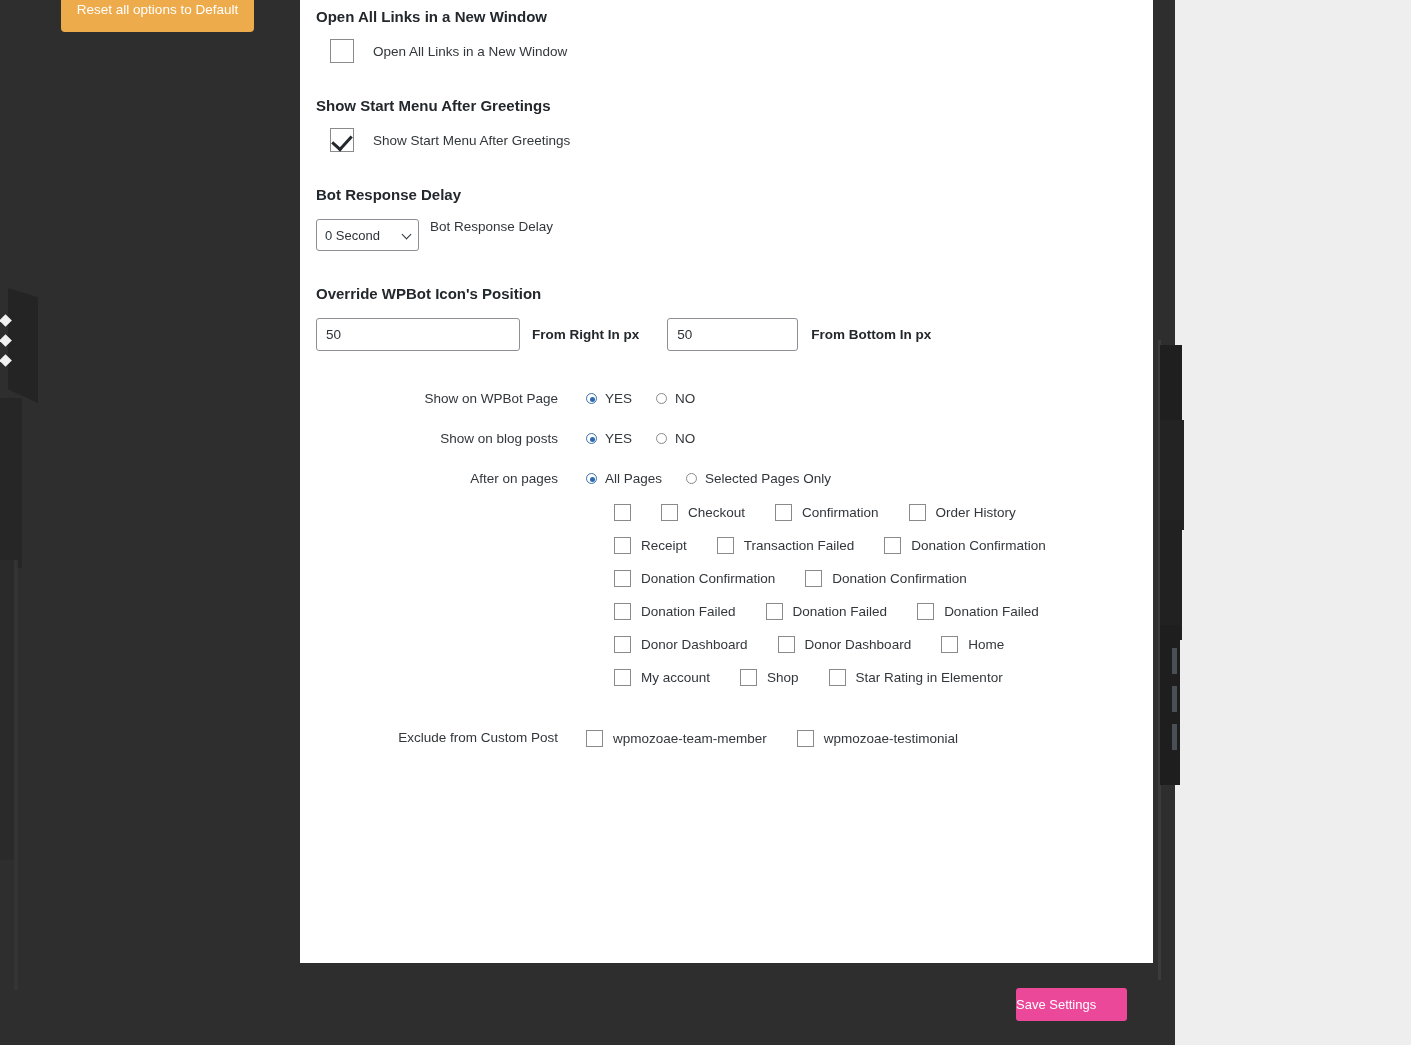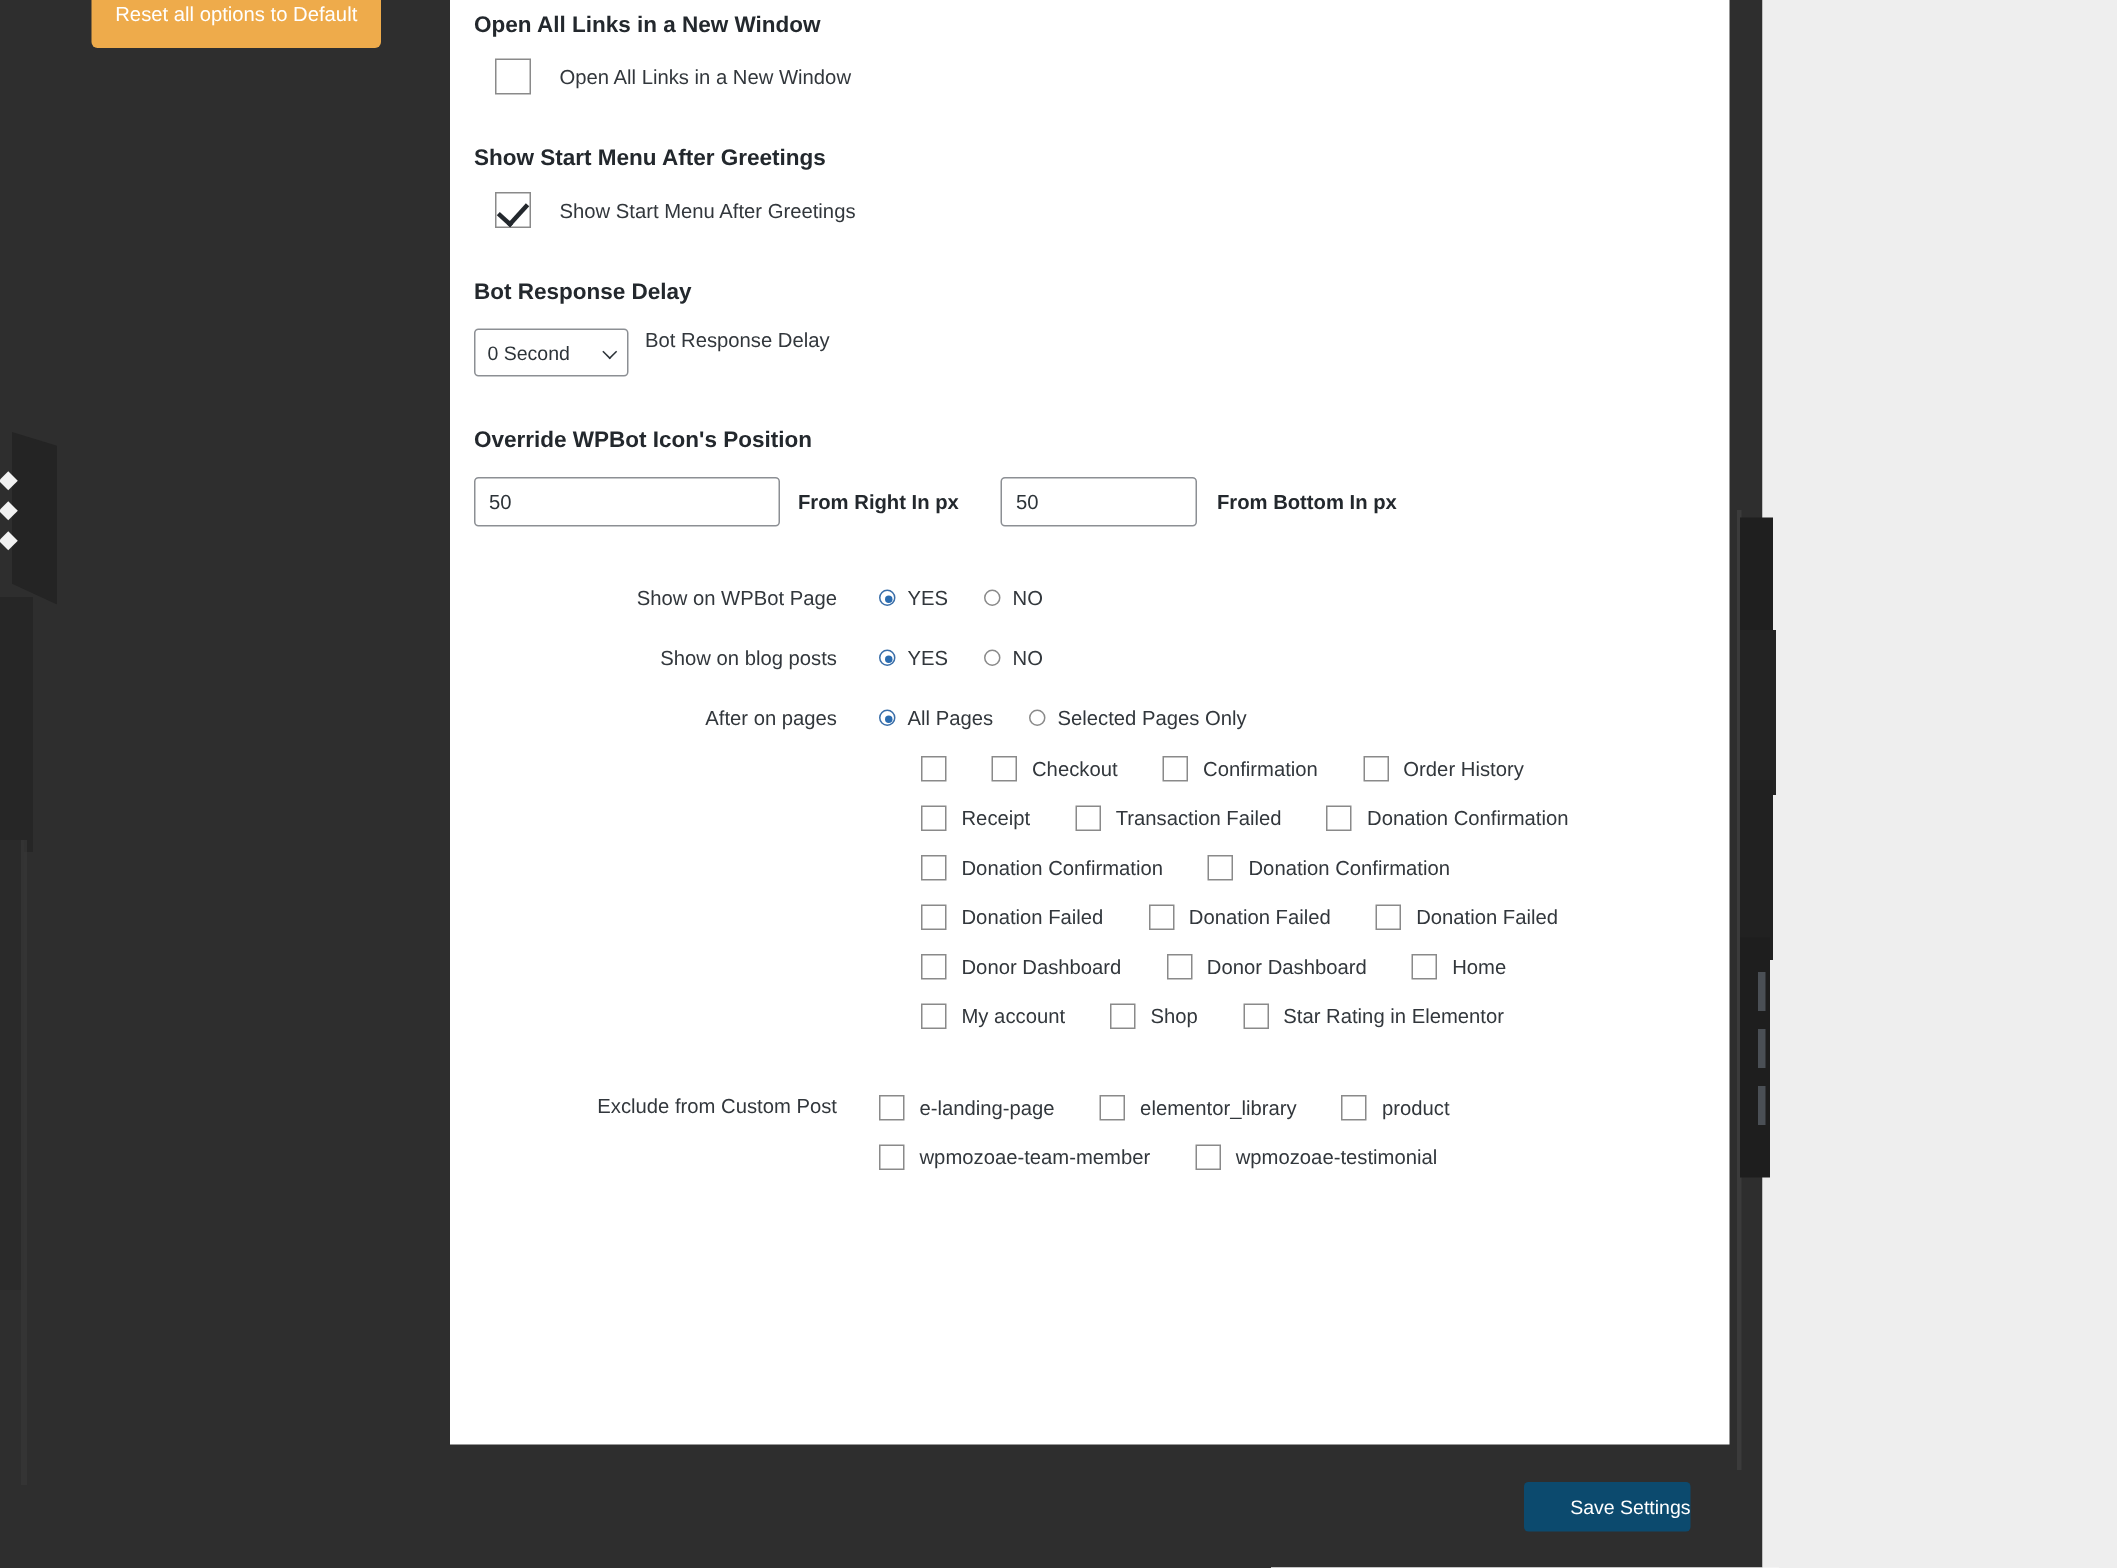--- a/index.html
+++ b/index.html
@@ -44,23 +44,23 @@
 
   
   .reset-btn {
     position:absolute; left:61px; top:-12px; width:193px; height:44px;
     background:#eeab4b; color:#ffffff; border:0; border-radius:4px;
     font-size:13.5px; font-family:"Liberation Sans", sans-serif;
     cursor:pointer; line-height:44px; text-align:center; padding:0;
   }
   .save-btn {
     position:absolute; left:1016px; top:988px; width:111px; height:33px;
-    background:#0c4a6e; color:#ffffff; border:0; border-radius:3px;
+    background:#ec4899; color:#ffffff; border:0; border-radius:3px;
     font-size:13px; font-family:"Liberation Sans", sans-serif;
-    cursor:pointer; line-height:33px; text-align:right; padding:0;
+    cursor:pointer; line-height:33px; text-align:left; padding:0;
   }
 
   
   .card {
     position:absolute; left:300px; top:-14px; width:853px; height:977px;
     background:#ffffff; padding:22px 0 0 0;
   }
   .card-inner { padding:0 18px 0 16px; }
 
   h3.section {
@@ -318,34 +318,20 @@
             <span class="citem">
               <span class="smallbox"></span>
               <span class="ctext">Star Rating in Elementor</span>
             </span>
           </div>
         </div>
 
       <div class="cpt-block">
         <span class="cpt-label">Exclude from Custom Post</span>
         <div class="cpt-cloud" id="cpt-cloud">
-            <div class="cline">
-              <span class="citem">
-                <span class="smallbox"></span>
-                <span class="ctext">e-landing-page</span>
-              </span>
-              <span class="citem">
-                <span class="smallbox"></span>
-                <span class="ctext">elementor_library</span>
-              </span>
-              <span class="citem">
-                <span class="smallbox"></span>
-                <span class="ctext">product</span>
-              </span>
-            </div>
             <div class="cline">
               <span class="citem">
                 <span class="smallbox"></span>
                 <span class="ctext">wpmozoae-team-member</span>
               </span>
               <span class="citem">
                 <span class="smallbox"></span>
                 <span class="ctext">wpmozoae-testimonial</span>
               </span>
             </div>

